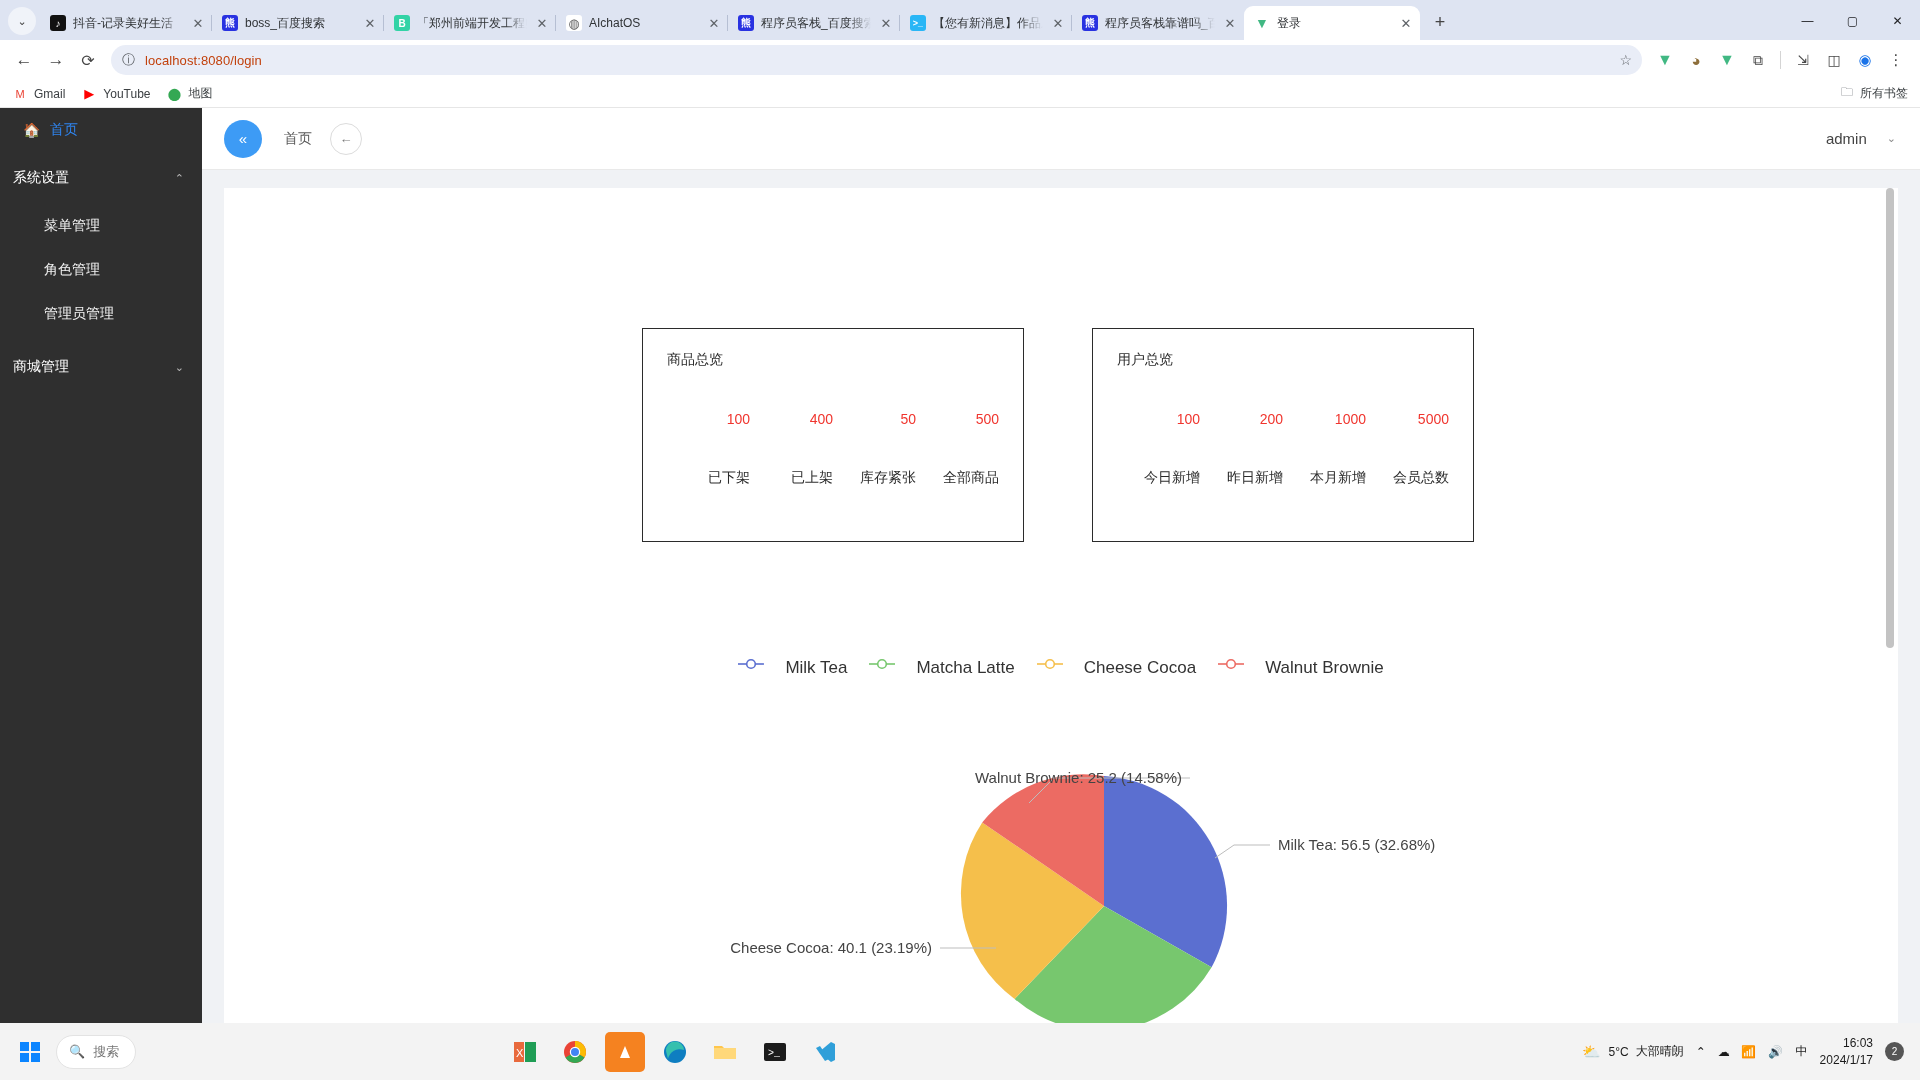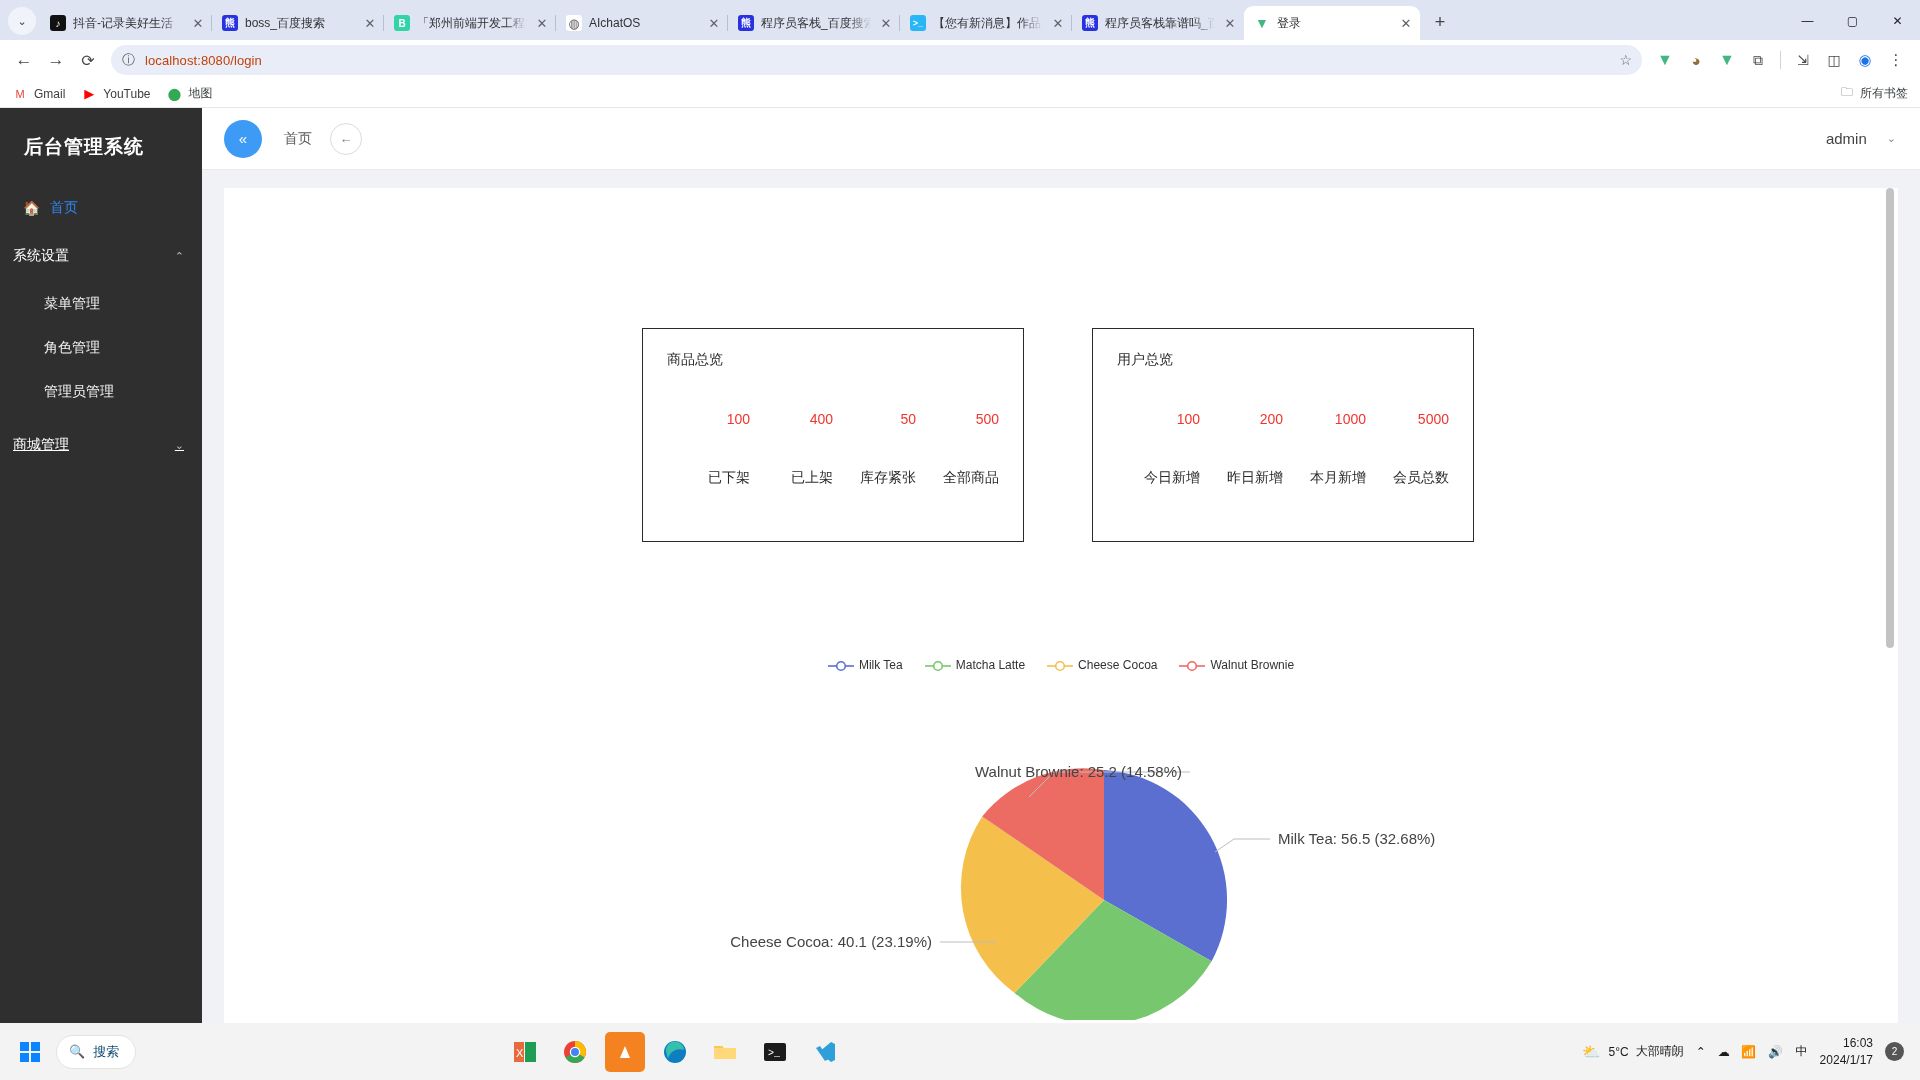--- a/index.html
+++ b/index.html
@@ -102,21 +102,21 @@
   .cards { display:flex; gap:68px; padding: 140px 0 0 418px; }
   .card { width:382px; height:214px; border:1px solid #2b2b2b; padding:22px 0 0 24px; }
   .card-title { font-size:14px; color:#2b2b2b; }
   .card-row { display:flex; padding-right:24px; margin-top:42px;text-align:right; }
   .card-row .cell { flex:1; font-size:14px; }
   .card-row.values .cell { color:#f0352e; }
   .card-row.labels .cell { color:#2b2b2b; margin-top:0; }
 
   .chart-area { position:absolute; left:0; right:0; top:470px; bottom:0; }
   .legend { display:flex; justify-content:center; gap:22px; align-items:center; }
-  .legend-item { display:flex; align-items:flex-end; gap:5px; font-size:12px; color:#333; }
+  .legend-item { display:flex; align-items:flex-start; gap:21px; font-size:17px; color:#333; }
   .legend-mark { display:block; }
   .pie-wrap { position:relative; margin-top:48px; height:300px; }
   .scroll-track { position:absolute; right:2px; top:0; width:11px; bottom:0; }
   .scroll-thumb { position:absolute; right:2px; top:0; width:8px; height:460px; background:#c3c3c3; border-radius:5px;}
 
   
   .taskbar { position:absolute; left:0; bottom:0; width:1920px; height:57px; background:#f3f3f3;
              display:flex; align-items:center; padding:0 8px; }
   .tb-start { width:44px;height:44px;display:flex;align-items:center;justify-content:center;}
   .tb-search { display:flex; align-items:center; gap:8px; height:34px; background:#fff; border-radius:18px;
@@ -233,36 +233,35 @@
     </div>
     <div class="bm-right">
       <span class="bicon" style="color:#5f6368;">🗀</span>
       <span>所有书签</span>
     </div>
   </div>
 
   <div class="app">
 
     <div class="sidebar">
-      <div class="brand">后台管理系统</div>
 
       <div class="menu-item active">
         <span class="mi-icon" style="color:#2f85f0;">🏠</span>
         <span>首页</span>
       </div>
 
       <div class="menu-group">
         <span class="gname">系统设置</span>
         <span class="chev">⌃</span>
       </div>
       <div class="sub-item">菜单管理</div>
       <div class="sub-item">角色管理</div>
       <div class="sub-item">管理员管理</div>
 
-      <div class="menu-group" style="padding-top:22px;text-decoration:underline;">
+      <div class="menu-group" style="padding-top:22px;">
         <span class="gname">商城管理</span>
         <span class="chev">⌄</span>
       </div>
     </div>
 
     <div class="content">
 
       <div class="topbar">
         <div class="collapse-btn">«</div>
         <div class="crumb">首页</div>
@@ -386,21 +385,21 @@
   <div class="tb-start">
     <svg width="20" height="20" viewBox="0 0 20 20">
       <rect x="0" y="0" width="9" height="9" fill="#0a84ff"></rect>
       <rect x="11" y="0" width="9" height="9" fill="#0a84ff"></rect>
       <rect x="0" y="11" width="9" height="9" fill="#0a84ff"></rect>
       <rect x="11" y="11" width="9" height="9" fill="#0a84ff"></rect>
     </svg>
   </div>
   <div class="tb-search">
     <span style="font-size:13px;color:#444;">🔍</span>
-    <span style="color:#0c4a6e;">搜索</span>
+    <span style="color:#737373;">搜索</span>
   </div>
 
   <div class="tb-apps">
     <div class="tb-app">
       <svg width="26" height="26" viewBox="0 0 26 26">
           <rect x="2" y="3" width="10" height="20" fill="#e8693c"></rect>
           <rect x="13" y="3" width="11" height="20" fill="#1f9d55"></rect>
           <text x="4" y="18" font-size="11" fill="#fff" font-family="Liberation Sans">X</text>
         </svg>
     </div>

